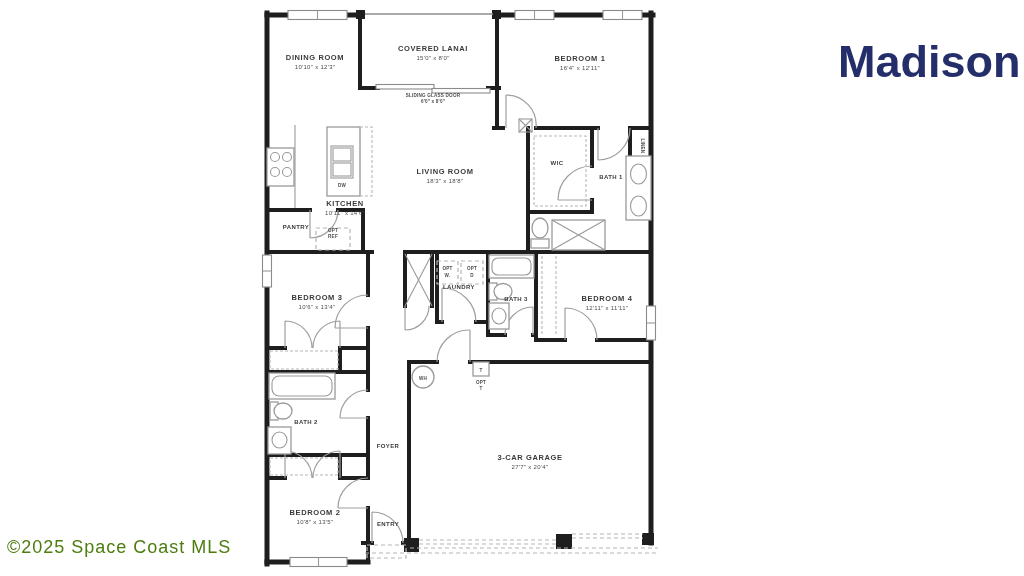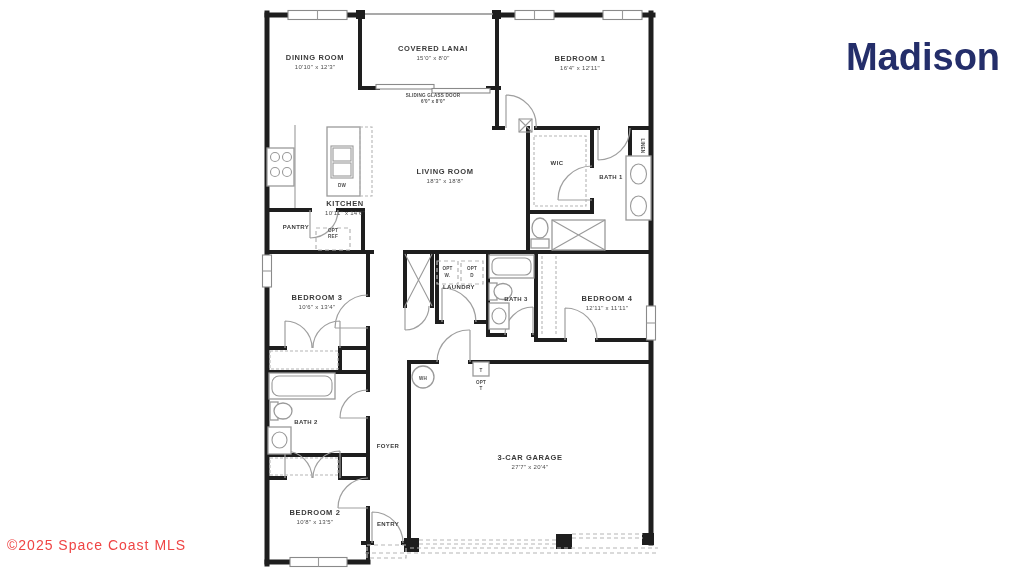--- a/index.html
+++ b/index.html
@@ -1,20 +1,20 @@
 <!DOCTYPE html>
 <html><head>
 <meta charset="utf-8">
 <style>
   html,body{margin:0;padding:0;background:#ffffff;}
   #stage{position:relative;width:1024px;height:576px;background:#ffffff;overflow:hidden;
          font-family:"Liberation Sans", sans-serif;}
   #plan-title{position:absolute;left:838px;top:36px;width:170px;text-align:center;
-              font-size:38px;font-weight:bold;color:#242e6a;letter-spacing:0px;}
-  #watermark{position:absolute;left:7px;top:537px;font-size:14px;color:#ef4444;letter-spacing:1px;}
+              font-size:45px;font-weight:bold;color:#242e6a;letter-spacing:0px;}
+  #watermark{position:absolute;left:7px;top:537px;font-size:18px;color:#4d7c0f;letter-spacing:1px;}
   svg{position:absolute;left:0;top:0;}
   .wall{stroke:#1e1e1e;stroke-width:5;fill:none;stroke-linecap:square;}
   .wallthin{stroke:#1e1e1e;stroke-width:4;fill:none;stroke-linecap:square;}
   .screen{stroke:#8d8d8d;stroke-width:1.5;fill:none;}
   .fix{stroke:#9a9a9a;stroke-width:1.3;fill:#ffffff;}
   .fixn{stroke:#9a9a9a;stroke-width:1.1;fill:none;}
   .door{stroke:#9f9f9f;stroke-width:1.2;fill:none;}
   .dash{stroke:#b5b5b5;stroke-width:1.2;fill:none;stroke-dasharray:4 3;}
   .dashf{stroke:#b5b5b5;stroke-width:1.1;fill:none;stroke-dasharray:3 2;}
   .win{stroke:#8a8a8a;stroke-width:1.1;fill:#ffffff;}

